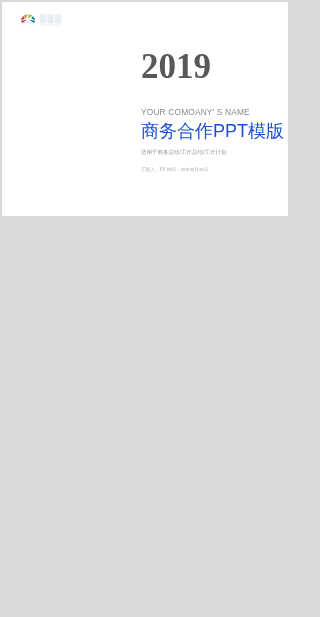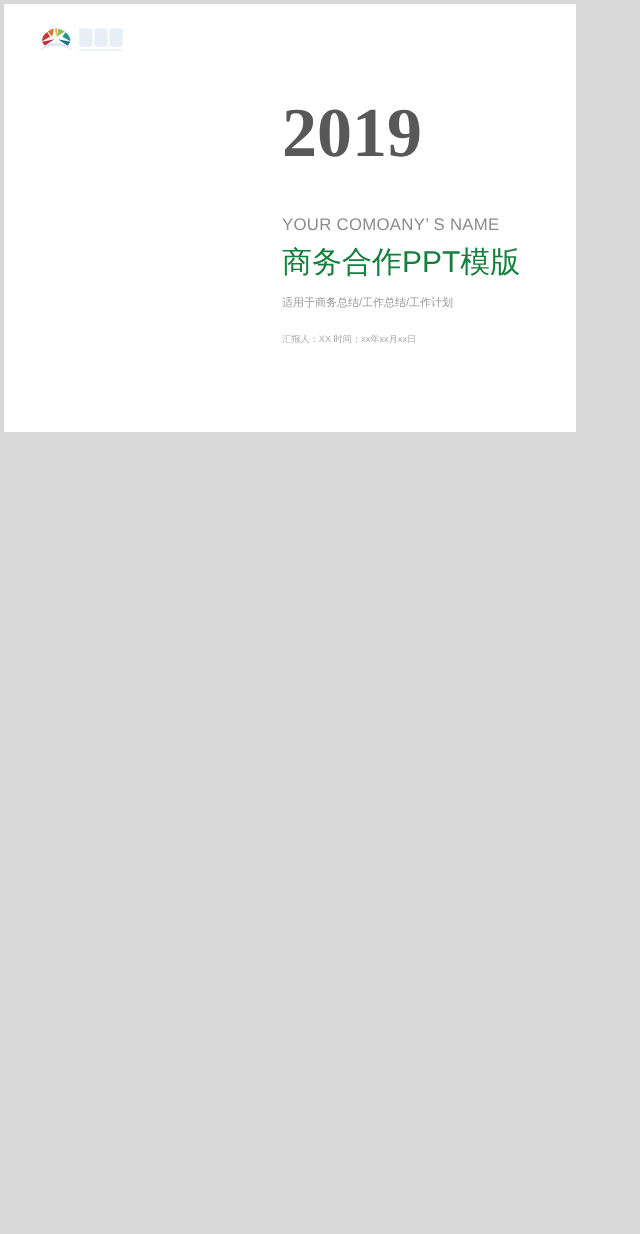--- a/index.html
+++ b/index.html
@@ -7,21 +7,21 @@
   font-family:"Liberation Sans",sans-serif;-webkit-font-smoothing:antialiased}
 .page{position:relative;width:290px;height:617px;background:#d9d9d9;overflow:hidden}
 
 
 .cover{position:absolute;left:2px;top:2px;width:286px;height:214px;background:#fff;overflow:hidden}
 .logo{position:absolute;left:9px;top:6px;width:52px;height:20px}
 .cover-txt{position:absolute;left:139px;top:52px;width:152px}
 .yr{font-family:"Liberation Serif",serif;font-weight:700;font-size:35px;line-height:26px;
   color:#58585a;letter-spacing:0px}
 .co{font-size:8.4px;color:#8c8c8c;letter-spacing:.15px;margin-top:27px;line-height:10px;white-space:nowrap}
-.ttl{font-size:15px;color:#15803d;margin-top:7px;line-height:15px;letter-spacing:0px;white-space:nowrap}
+.ttl{font-size:18px;color:#1d4ed8;margin-top:7px;line-height:15px;letter-spacing:0px;white-space:nowrap}
 .sub1{font-size:5.5px;color:#9a9a9a;margin-top:10px;line-height:6px;letter-spacing:0px;white-space:nowrap}
 .sub2{font-size:4.6px;color:#a9a9a9;margin-top:12px;line-height:5px;letter-spacing:0px;white-space:nowrap}
 
 
 .grid{position:absolute;left:2px;top:217px;width:286px;height:398px}
 </style>
 </head>
 <body>
 
 <div class="page">

